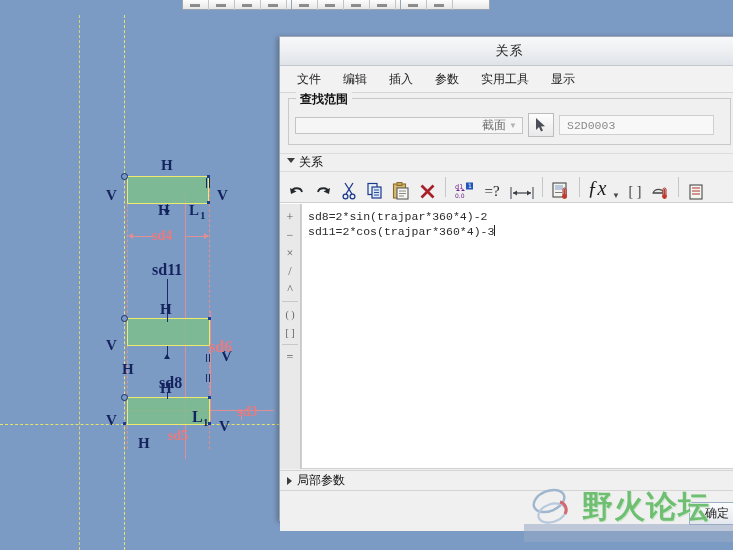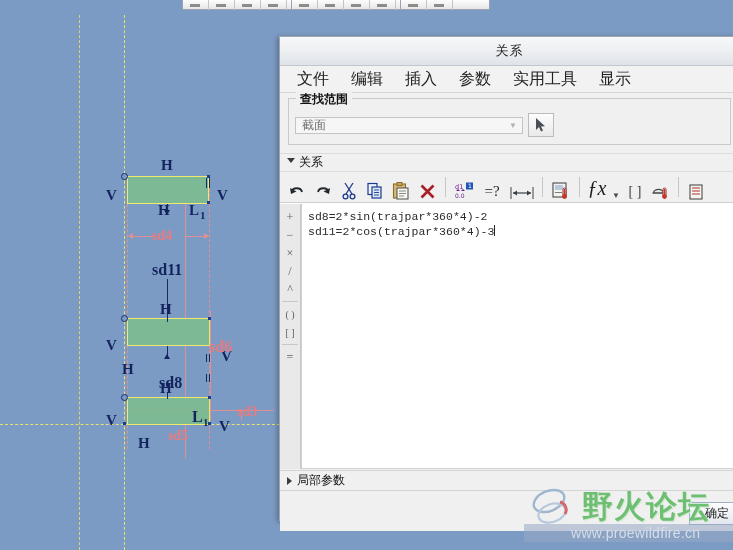--- a/index.html
+++ b/index.html
@@ -58,31 +58,31 @@
   #titlebar{
     height:28px;background:linear-gradient(#f7f8fa 0%,#eceef1 55%,#dfe3e8 100%);
     border-bottom:1px solid #c3c8cf;
     display:flex;align-items:center;justify-content:center;position:relative;
   }
   #titlebar .ttl{font-size:13px;color:#1f1f1f;letter-spacing:1px;}
   #menubar{
     height:26px;background:#f2f2f2;border-bottom:1px solid #d6d6d6;
     display:flex;align-items:center;padding-left:8px;gap:4px;
   }
-  #menubar .mi{padding:3px 9px;font-size:16px;color:#222;cursor:default;}
+  #menubar .mi{padding:3px 9px;font-size:12px;color:#222;cursor:default;}
 
   .group{margin:5px 8px 0 8px;border:1px solid #c9c9c9;position:relative;padding:14px 16px 7px 6px;}
   .group > .gtitle{
     position:absolute;left:7px;top:-8px;background:#f0f0f0;padding:0 4px;
     font-size:12px;color:#111;font-weight:bold;
   }
   .row{display:flex;align-items:center;gap:5px;}
   .combo{
     flex:0 0 228px;height:17px;background:#f6f6f6;border:1px solid #c4c4c4;
-    display:flex;align-items:center;justify-content:space-between;
+    display:flex;align-items:center;justify-content:flex-end;
     padding:0 2px 0 6px;box-sizing:border-box;color:#6d6d6d;font-size:12px;
   }
   .combo .carat{width:14px;text-align:center;color:#b2b2b2;font-size:8px;}
   .pickbtn{
     width:24px;height:22px;background:linear-gradient(#fdfdfd,#e9e9e9);
     border:1px solid #bcbcbc;display:flex;align-items:center;justify-content:center;
   }
   .txtfield{
     flex:1;height:20px;background:#f8f8f8;border:1px solid #cfcfcf;
     display:flex;align-items:center;padding-left:7px;box-sizing:border-box;
@@ -266,20 +266,21 @@
     <div class="row">
       <div class="combo">
         <span>截面</span>
         <span class="carat">▼</span>
       </div>
       <div class="pickbtn">
         <svg width="12" height="14" viewBox="0 0 12 14">
           <path d="M1 0 L1 12 L4 9 L6 13.5 L8 12.6 L6 8.4 L10 8.2 Z" fill="#4a4f57"></path>
         </svg>
       </div>
+      <div class="txtfield">S2D0003</div>
     </div>
   </div>
 
   <div id="relhdr">
     <span class="tri down"></span>
     <span>关系</span>
   </div>
 
   <div id="toolbar">
     <div class="tbtn">
@@ -419,14 +420,13 @@
 </div>
 
 <div id="wm">
   <svg class="ring" viewBox="0 0 46 40">
     <ellipse cx="19" cy="13" rx="16" ry="10" transform="rotate(-22 19 13)" fill="none" stroke="#9fb6cf" stroke-width="2.4"></ellipse>
     <ellipse cx="22" cy="25" rx="14" ry="9" transform="rotate(-18 22 25)" fill="none" stroke="#b9c9dc" stroke-width="2.2"></ellipse>
     <path d="M30 14 a8 8 0 0 1 5 12" fill="none" stroke="#d4676f" stroke-width="3"></path>
   </svg>
   <div class="bigtxt">野火论坛</div>
   <div class="urlbar"></div>
-  <div class="url">www.proewildfire.cn</div>
 </div>
 
 </body></html>

